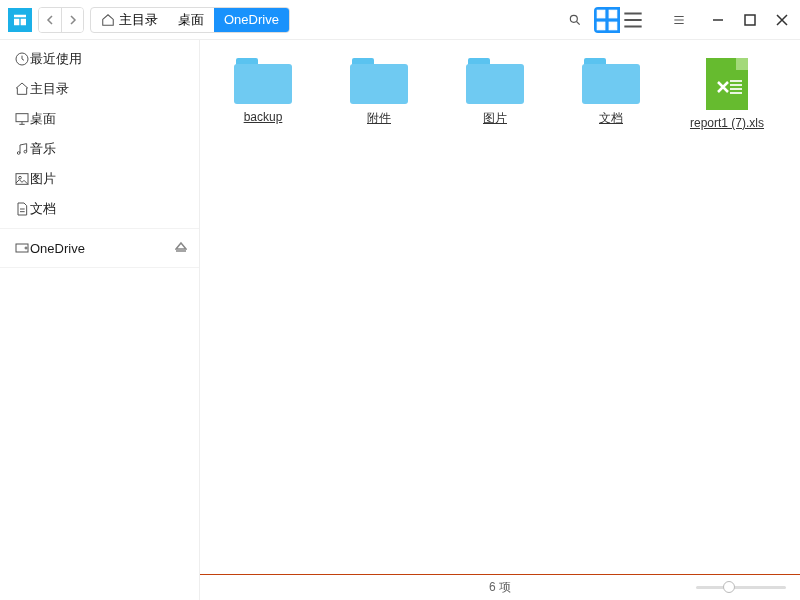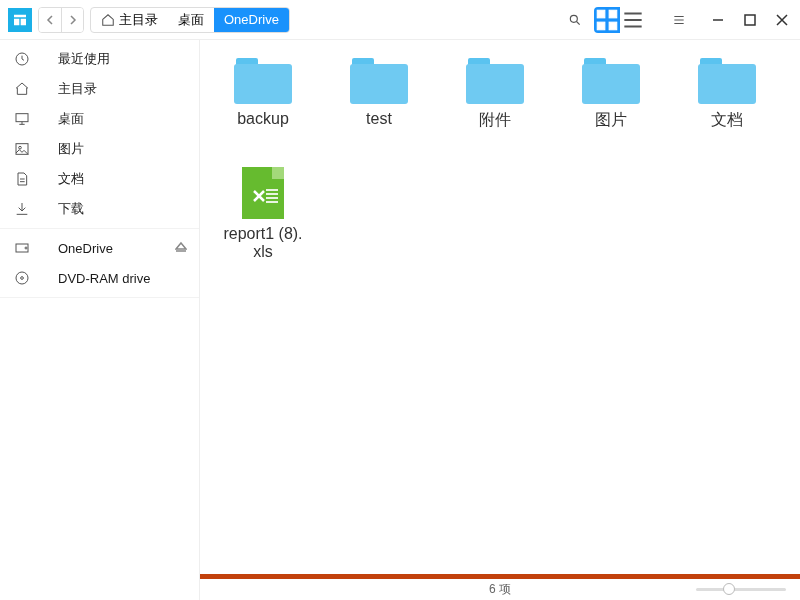--- a/index.html
+++ b/index.html
@@ -24,41 +24,41 @@
 .vt.active { background: #1992fc; }
 .vt.active svg { fill: #fff; stroke: #fff; }
 .vt svg { fill: #555; stroke: #555; }
 .win-controls { display: flex; gap: 12px; margin-left: 10px; }
 .win-btn { width: 20px; height: 20px; display: flex; align-items: center; justify-content: center; cursor: pointer; }
 .win-btn svg { width: 12px; height: 12px; }
 
 .main { flex: 1; display: flex; overflow: hidden; }
 .sidebar { width: 200px; border-right: 1px solid #eee; padding-top: 4px; position: relative; }
 .side-group { border-bottom: 1px solid #f2f2f2; padding-bottom: 4px; margin-bottom: 4px; }
-.side-item { height: 30px; display: flex; align-items: center; padding: 0 14px; gap: 28px; cursor: pointer; font-size: 13px; color: #1a1a1a; position: relative; }
+.side-item { height: 30px; display: flex; align-items: center; padding: 0 14px; gap: 0; cursor: pointer; font-size: 13px; color: #1a1a1a; position: relative; }
 .side-item svg { width: 16px; height: 16px; stroke: #555; fill: none; stroke-width: 1.5; }
 .side-item .eject { position: absolute; right: 12px; }
 .side-item .eject svg { width: 12px; height: 12px; stroke: #888; }
 
 .content { flex: 1; display: flex; flex-direction: column; }
 .grid { flex: 1; padding: 18px 20px; display: flex; flex-wrap: wrap; align-content: flex-start; gap: 36px 30px; }
 .item { width: 86px; display: flex; flex-direction: column; align-items: center; gap: 6px; cursor: pointer; }
-.item .label { font-size: 16px; text-align: center; color: #333; word-break: break-all; }
+.item .label { font-size: 12px; text-align: center; color: #333; word-break: break-all; text-decoration: underline; }
 .folder-icon { width: 58px; height: 46px; position: relative; }
 .folder-icon::before { content: ""; position: absolute; top: 0; left: 2px; width: 22px; height: 8px; background: #5ac3f0; border-radius: 2px 2px 0 0; }
 .folder-icon::after { content: ""; position: absolute; top: 6px; left: 0; width: 58px; height: 40px; background: #6fcaf2; border-radius: 3px; }
 .xls-icon { width: 42px; height: 52px; position: relative; background: #fff; }
 .xls-icon .page { width: 42px; height: 52px; background: #66bb2f; position: relative; display: flex; align-items: center; justify-content: center; }
 .xls-icon .page::after { content: ""; position: absolute; top: 0; right: 0; width: 12px; height: 12px; background: #a3d97a; }
 .xls-icon .badge { position: absolute; left: 6px; top: 22px; width: 22px; height: 14px; display: flex; align-items: center; justify-content: center; }
 .xls-icon .badge svg { width: 14px; height: 14px; }
 .xls-icon .grid-lines { position: absolute; right: 6px; top: 22px; width: 12px; height: 16px; display: flex; flex-direction: column; gap: 2px; }
 .xls-icon .gl { height: 2px; background: rgba(255,255,255,0.85); }
 
-.statusbar { height: 26px; border-top: 5px solid #c2410c; display: flex; align-items: center; justify-content: center; font-size: 12px; color: #666; position: relative; margin-top: 44px; }
+.statusbar { height: 26px; border-top: 1px solid #c2410c; display: flex; align-items: center; justify-content: center; font-size: 12px; color: #666; position: relative; margin-top: 44px; }
 .zoom { position: absolute; right: 14px; display: flex; align-items: center; }
 .slider { width: 90px; height: 3px; background: #ddd; border-radius: 2px; position: relative; }
 .slider .thumb { position: absolute; top: -5px; left: 30%; width: 12px; height: 12px; background: #fff; border: 1px solid #bbb; border-radius: 50%; }
 </style>
 </head>
 <body>
 
 <div class="titlebar">
   <div class="app-icon">
     <svg viewBox="0 0 24 24">
@@ -155,69 +155,60 @@
         </div>
         <div class="side-item">
           <svg viewBox="0 0 24 24">
             <rect x="3" y="4" width="18" height="12"></rect>
             <path d="M8 20h8M12 16v4"></path>
           </svg>
           <span>桌面</span>
         </div>
         <div class="side-item">
           <svg viewBox="0 0 24 24">
+            <path d="M9 18V6l10-2v12"></path>
+            <circle cx="7" cy="18" r="2"></circle>
+            <circle cx="17" cy="16" r="2"></circle>
+          </svg>
+          <span>音乐</span>
+        </div>
+        <div class="side-item">
+          <svg viewBox="0 0 24 24">
             <rect x="3" y="4" width="18" height="16"></rect>
             <circle cx="9" cy="10" r="2"></circle>
             <path d="M3 18l5-5 4 4 3-3 6 6"></path>
           </svg>
           <span>图片</span>
         </div>
         <div class="side-item">
           <svg viewBox="0 0 24 24">
             <path d="M6 3h9l4 4v14H6z"></path>
             <path d="M9 12h7M9 16h7"></path>
           </svg>
           <span>文档</span>
-        </div>
-        <div class="side-item">
-          <svg viewBox="0 0 24 24">
-            <path d="M12 3v12M7 10l5 5 5-5M4 20h16"></path>
-          </svg>
-          <span>下载</span>
         </div>
       </div>
     <div class="side-group" id="sg2">
         <div class="side-item">
           <svg viewBox="0 0 24 24">
             <rect x="3" y="6" width="18" height="12"></rect>
             <circle cx="18" cy="12" r="1.5"></circle>
           </svg>
           <span>OneDrive</span>
           <span class="eject"><svg viewBox="0 0 12 12">
               <path d="M6 2l5 6H1zM1 10h10" stroke-width="1.5"></path>
             </svg></span>
         </div>
-        <div class="side-item">
-          <svg viewBox="0 0 24 24">
-            <circle cx="12" cy="12" r="9"></circle>
-            <circle cx="12" cy="12" r="2"></circle>
-          </svg>
-          <span>DVD-RAM drive</span>
-        </div>
       </div>
   </div>
   <div class="content">
     <div class="grid" id="grid">
         <div class="item">
           <div class="folder-icon"></div>
           <div class="label">backup</div>
-        </div>
-        <div class="item">
-          <div class="folder-icon"></div>
-          <div class="label">test</div>
         </div>
         <div class="item">
           <div class="folder-icon"></div>
           <div class="label">附件</div>
         </div>
         <div class="item">
           <div class="folder-icon"></div>
           <div class="label">图片</div>
         </div>
         <div class="item">
@@ -233,21 +224,21 @@
                 </svg>
               </div>
               <div class="grid-lines">
                 <div class="gl"></div>
                 <div class="gl"></div>
                 <div class="gl"></div>
                 <div class="gl"></div>
               </div>
             </div>
           </div>
-          <div class="label">report1 (8).xls</div>
+          <div class="label">report1 (7).xls</div>
         </div>
       </div>
     <div class="statusbar">
       <span>6 项</span>
       <div class="zoom">
         <div class="slider">
             <div class="thumb"></div>
           </div>
       </div>
     </div>

